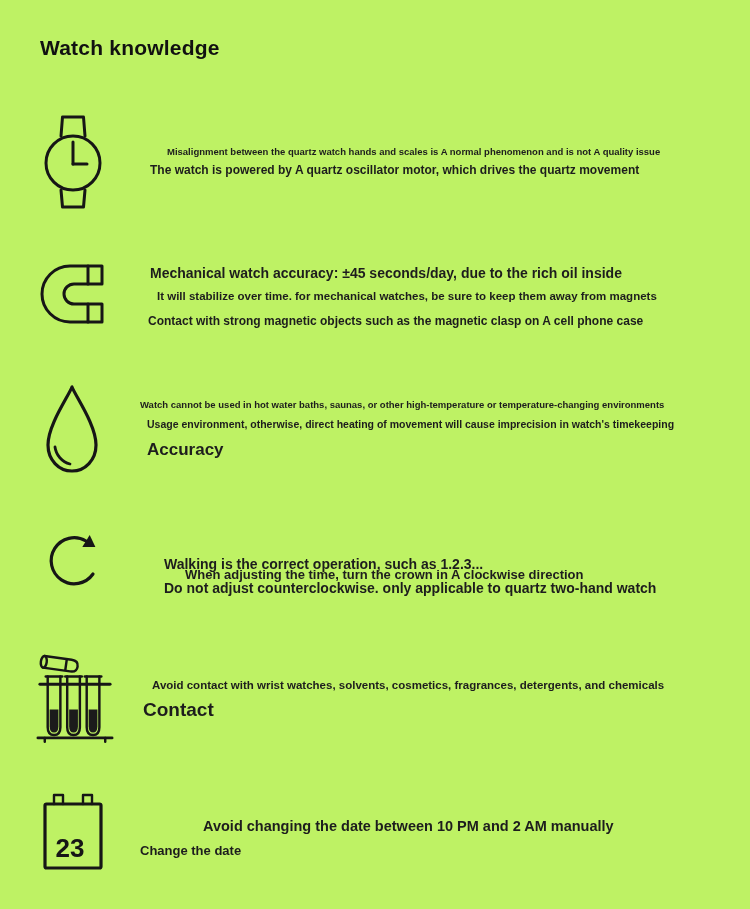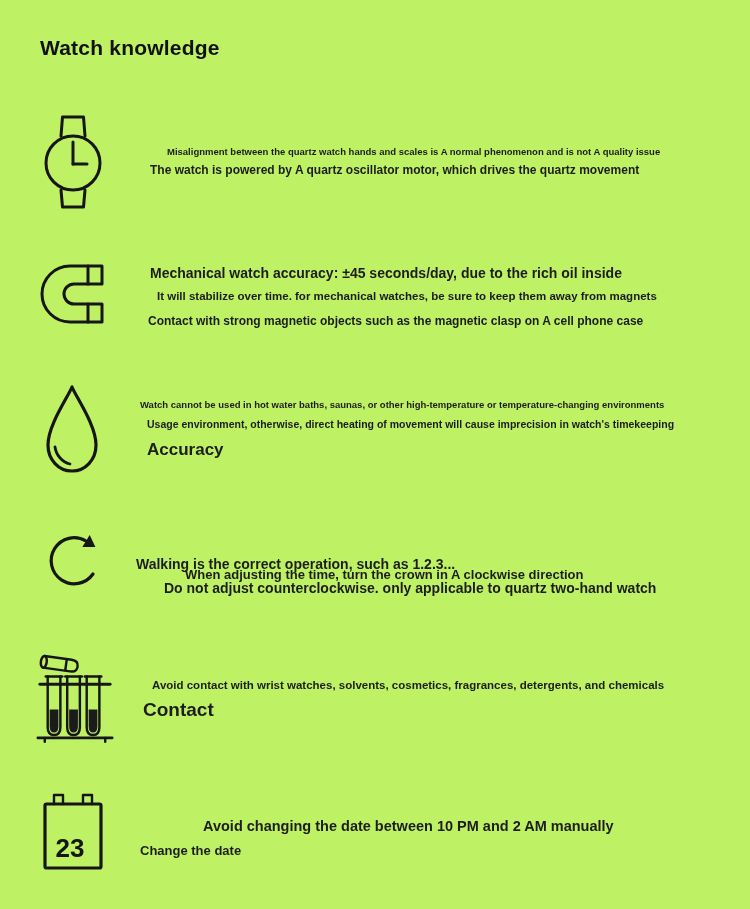--- a/index.html
+++ b/index.html
@@ -78,21 +78,21 @@
   </div>
 
   <div>
     <div class="icon" style="left:42px;top:520px;width:68px;height:76px;">
       <svg viewBox="0 0 68 72">
         <path class="stroke" stroke-width="3.2" d="M51,52 A23,23 0 1 1 44,19"></path>
         <polygon points="53.4,25 47.7,13.1 40.3,24.9" fill="#161616"></polygon>
       </svg>
     </div>
     <div class="line" style="left:185px;top:531px;font-size:13px;margin-top:36px;">When adjusting the time, turn the crown in A clockwise direction</div>
-    <div class="line" style="left:136px;top:556px;font-size:14px;">Walking is the correct operation, such as 1.2.3...</div>
+    <div class="line" style="left:164px;top:556px;font-size:14px;">Walking is the correct operation, such as 1.2.3...</div>
     <div class="line" style="left:152px;top:580px;font-size:14px;padding-left:12px;">Do not adjust counterclockwise. only applicable to quartz two-hand watch</div>
   </div>
 
   <div>
     <div class="icon" style="left:36px;top:645px;width:78px;height:98px;">
       <svg viewBox="0 0 80 100">
         <g class="stroke" stroke-width="2.5">
           <g transform="rotate(8 8 17)">
             <path d="M8,11 H36 Q43,11 43,17 Q43,23 36,23 H8"></path>
             <ellipse cx="8" cy="17" rx="3" ry="6"></ellipse>

